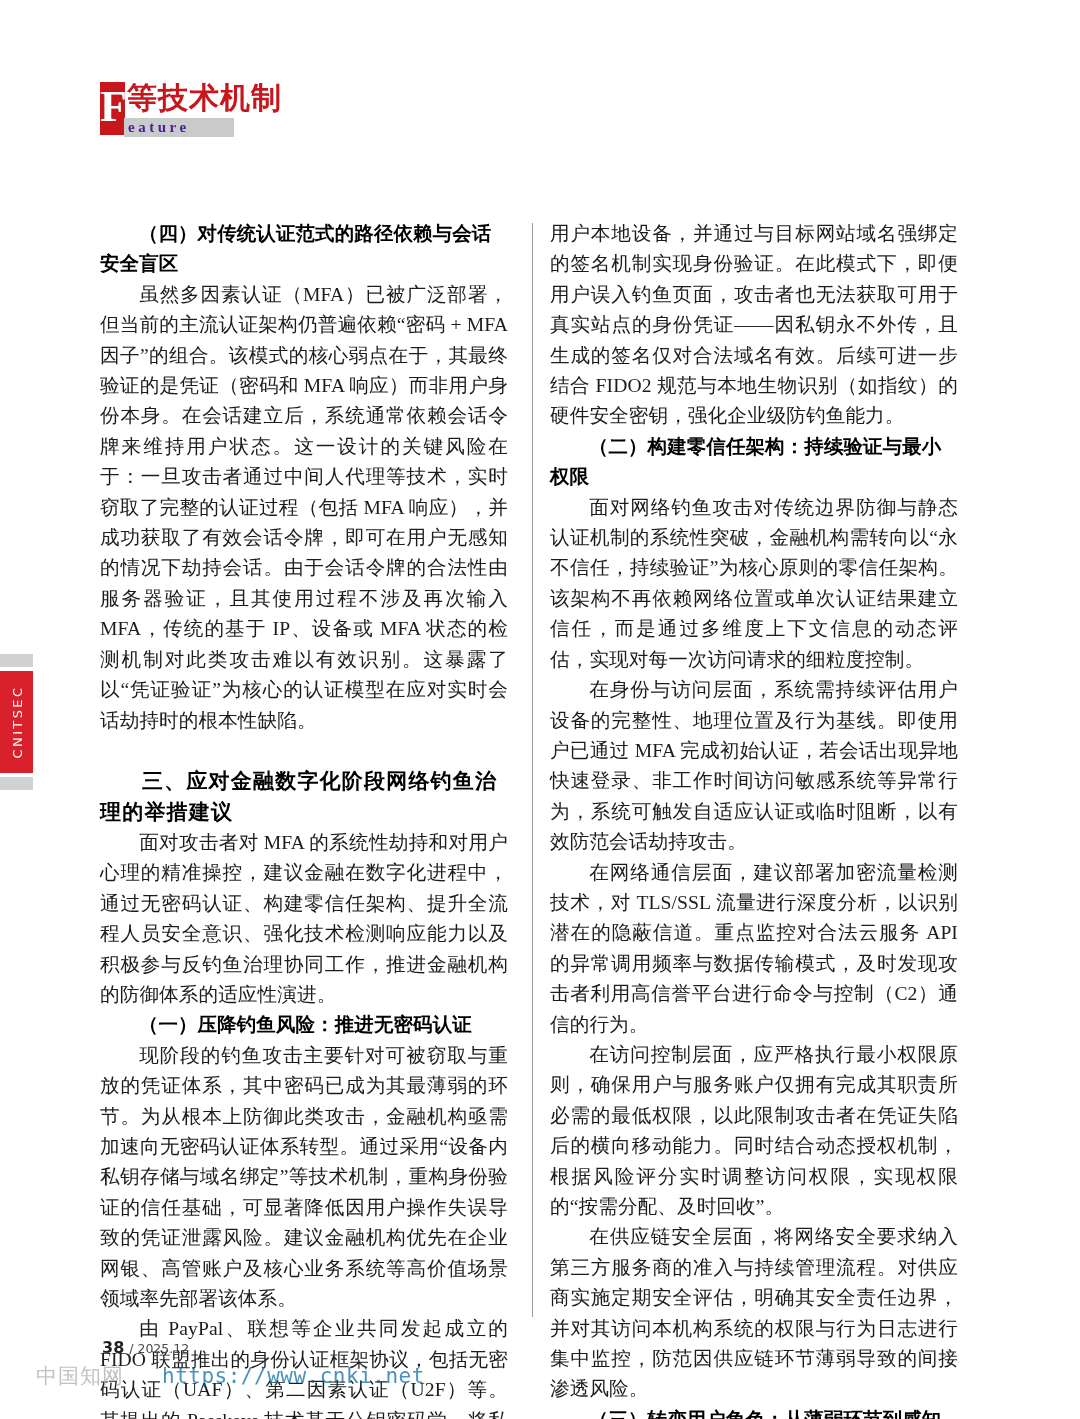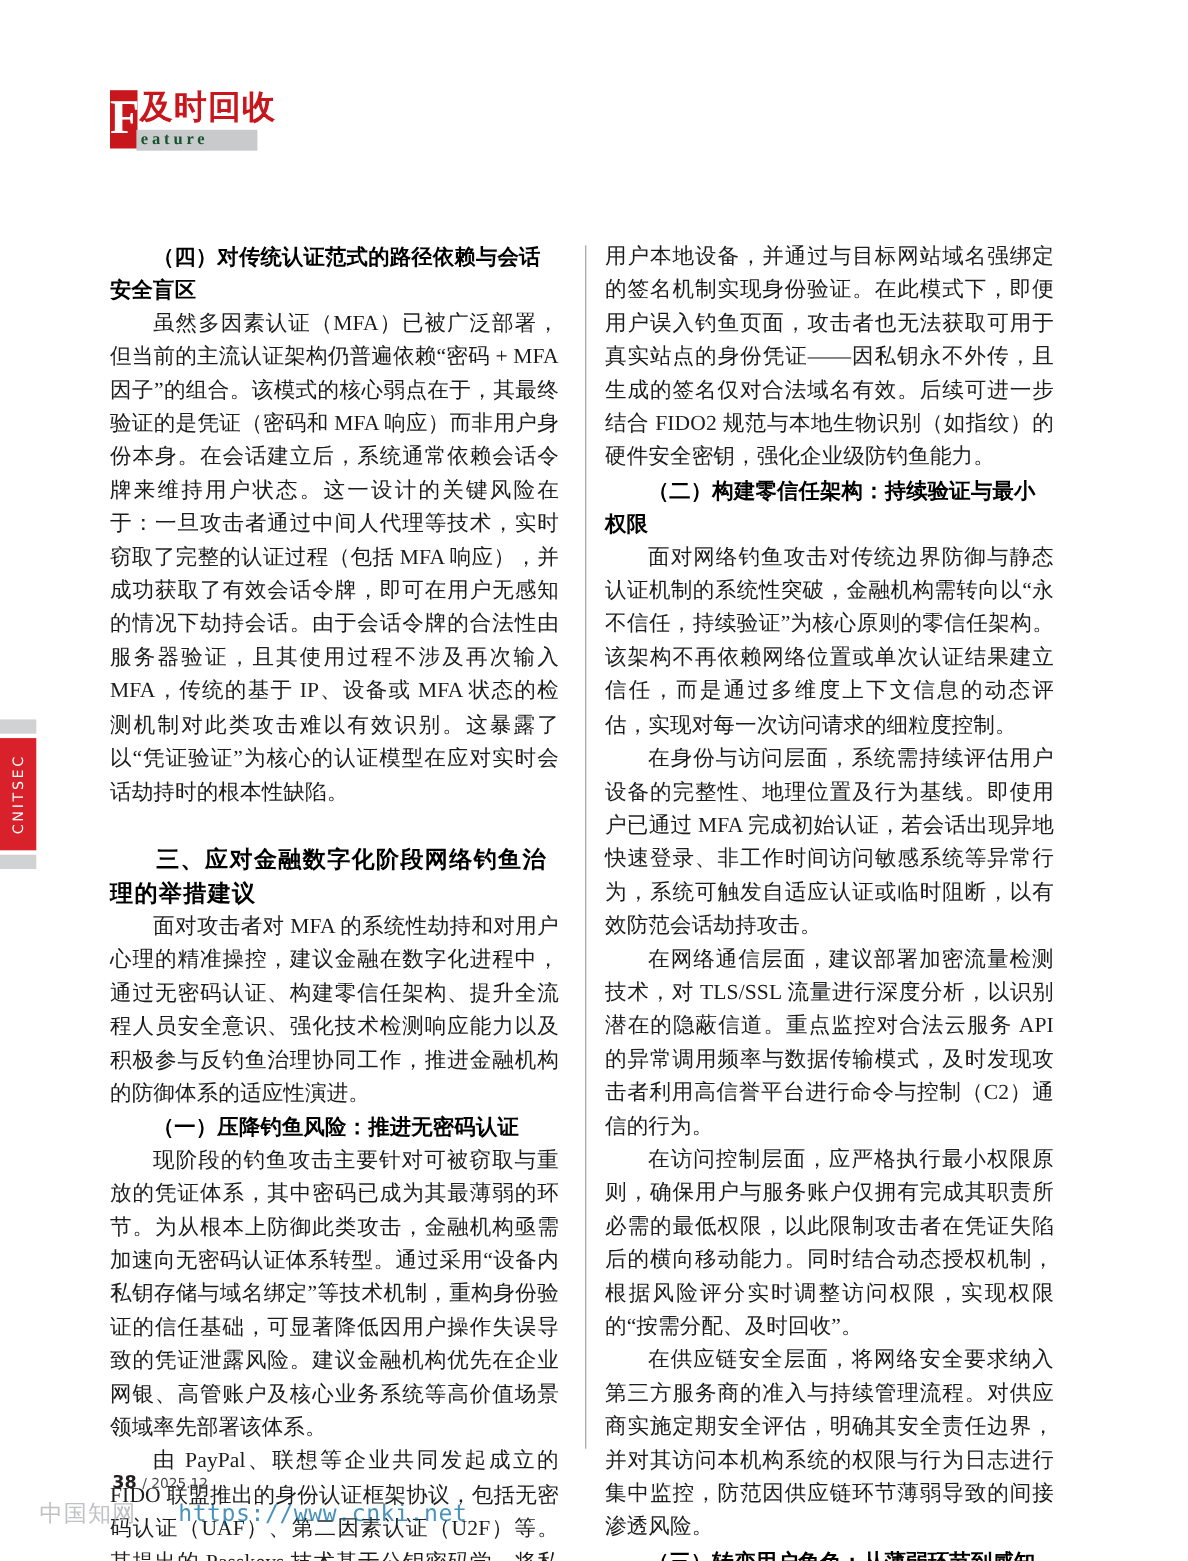--- a/index.html
+++ b/index.html
@@ -62,21 +62,21 @@
     position: absolute;
     left: 24px;
     top: 36px;
     width: 110px;
     height: 19px;
     background: #c9cacc;
     font-family: "Liberation Serif", "DejaVu Serif", serif;
     font-weight: 700;
     font-size: 15px;
     line-height: 19px;
-    color: #14532d;
+    color: #4c1d95;
     letter-spacing: 3.5px;
     padding-left: 4px;
     box-sizing: border-box;
     white-space: nowrap;
   }
 
   
   .side-tab {
     position: absolute;
     left: 0;
@@ -217,21 +217,21 @@
     letter-spacing: 0.5px;
   }
 </style>
 </head>
 <body>
 
 <div class="page">
 
   <div class="masthead">
     <div class="logo-f">F</div>
-    <div class="logo-cn">及时回收</div>
+    <div class="logo-cn">等技术机制</div>
     <div class="logo-eature">eature</div>
   </div>
 
   <div class="side-tab">
     <div class="bar top"></div>
     <div class="body">
       <span>CNITSEC</span>
     </div>
     <div class="bar bottom"></div>
   </div>

